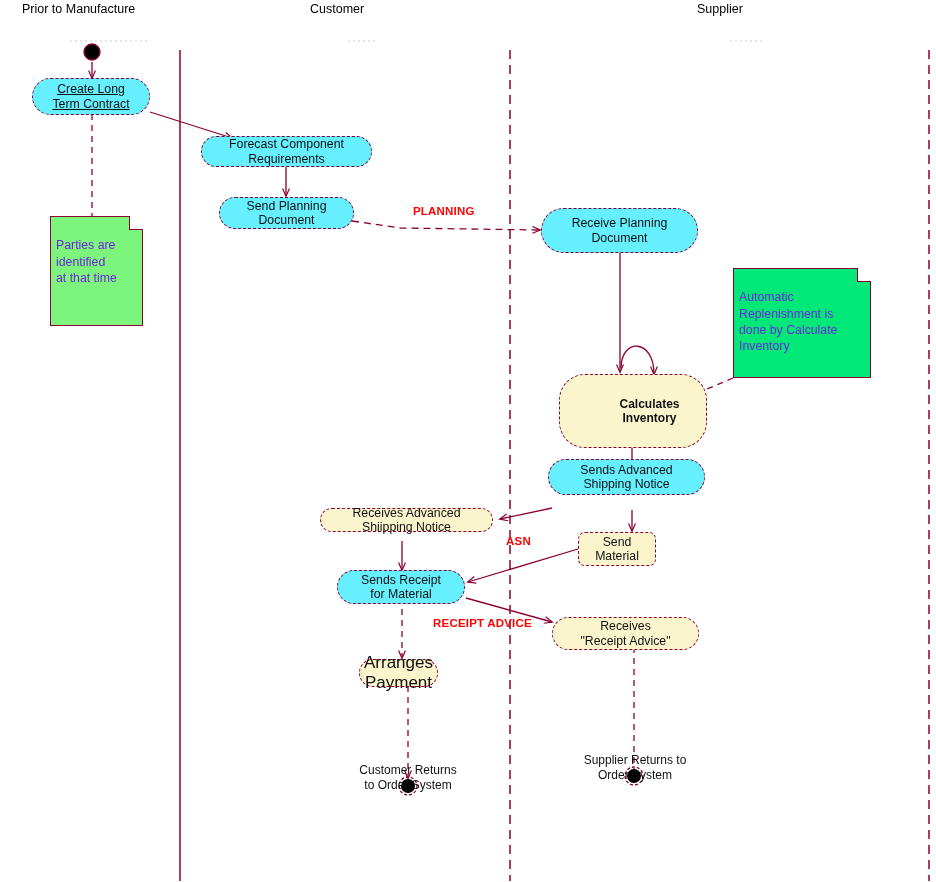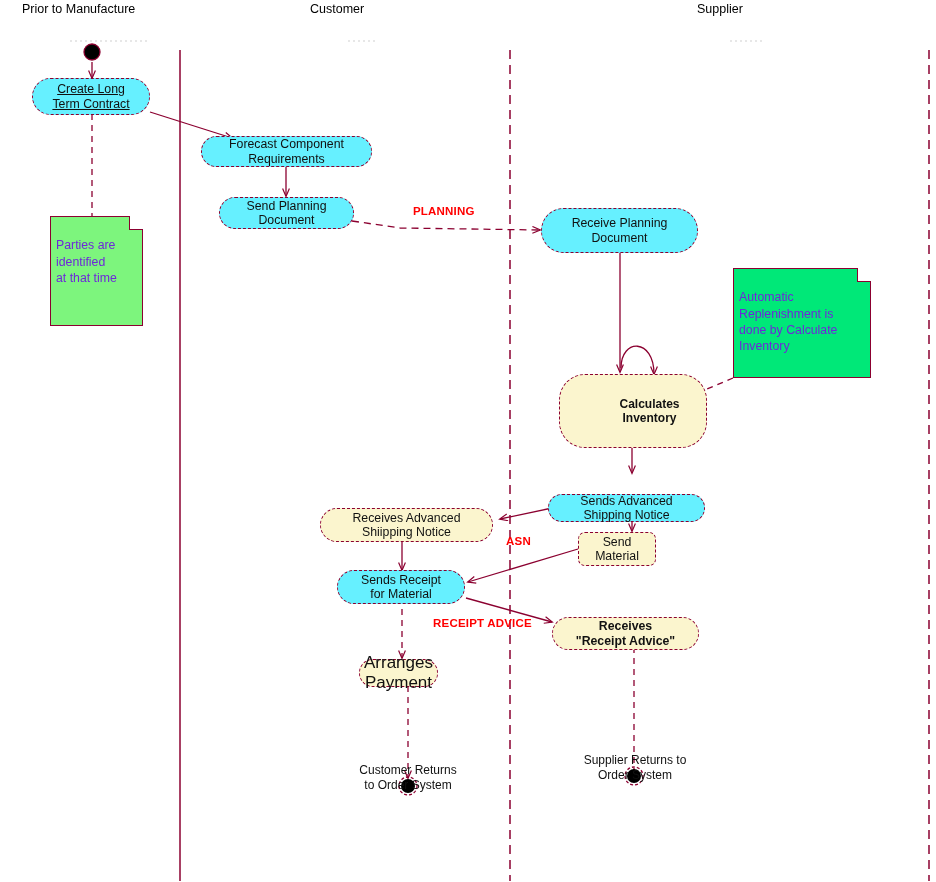--- a/index.html
+++ b/index.html
@@ -141,41 +141,41 @@
   <div class="node capsule cyan" style="left:541px;top:208px;width:157px;height:45px;">
     <span class="lbl" style="white-space:pre-line;">Receive Planning
 Document</span>
   </div>
 
   <div class="node capsule yellow bold" style="left:559px;top:374px;width:148px;height:74px;">
     <span class="lbl" style="white-space:pre-line;">Calculates
 Inventory</span>
   </div>
 
-  <div class="node capsule cyan" style="left:548px;top:494px;width:157px;height:28px;">
+  <div class="node capsule cyan" style="left:548px;top:459px;width:157px;height:36px;">
     <span class="lbl" style="white-space:pre-line;">Sends Advanced
 Shipping Notice</span>
   </div>
 
-  <div class="node capsule yellow" style="left:320px;top:508px;width:173px;height:34px;">
+  <div class="node capsule yellow" style="left:320px;top:508px;width:173px;height:24px;">
     <span class="lbl" style="white-space:pre-line;">Receives Advanced
 Shiipping Notice</span>
   </div>
 
   <div class="node roundbox yellow" style="left:578px;top:532px;width:78px;height:34px;">
     <span class="lbl" style="white-space:pre-line;">Send
 Material</span>
   </div>
 
   <div class="node capsule cyan" style="left:337px;top:570px;width:128px;height:34px;">
     <span class="lbl" style="white-space:pre-line;">Sends Receipt
 for Material</span>
   </div>
 
-  <div class="node capsule yellow" style="left:552px;top:617px;width:147px;height:33px;font-weight:bold;">
+  <div class="node capsule yellow" style="left:552px;top:617px;width:147px;height:33px;">
     <span class="lbl" style="white-space:pre-line;">Receives
 "Receipt Advice"</span>
   </div>
 
   <div class="node capsule yellow" style="left:359px;top:659px;width:79px;height:28px;">
     <span class="lbl" style="white-space:pre-line;font-size:17px;">Arranges
 Payment</span>
   </div>
 
   <div class="note note-lgreen" style="left:50px;top:216px;width:93px;height:110px;">

